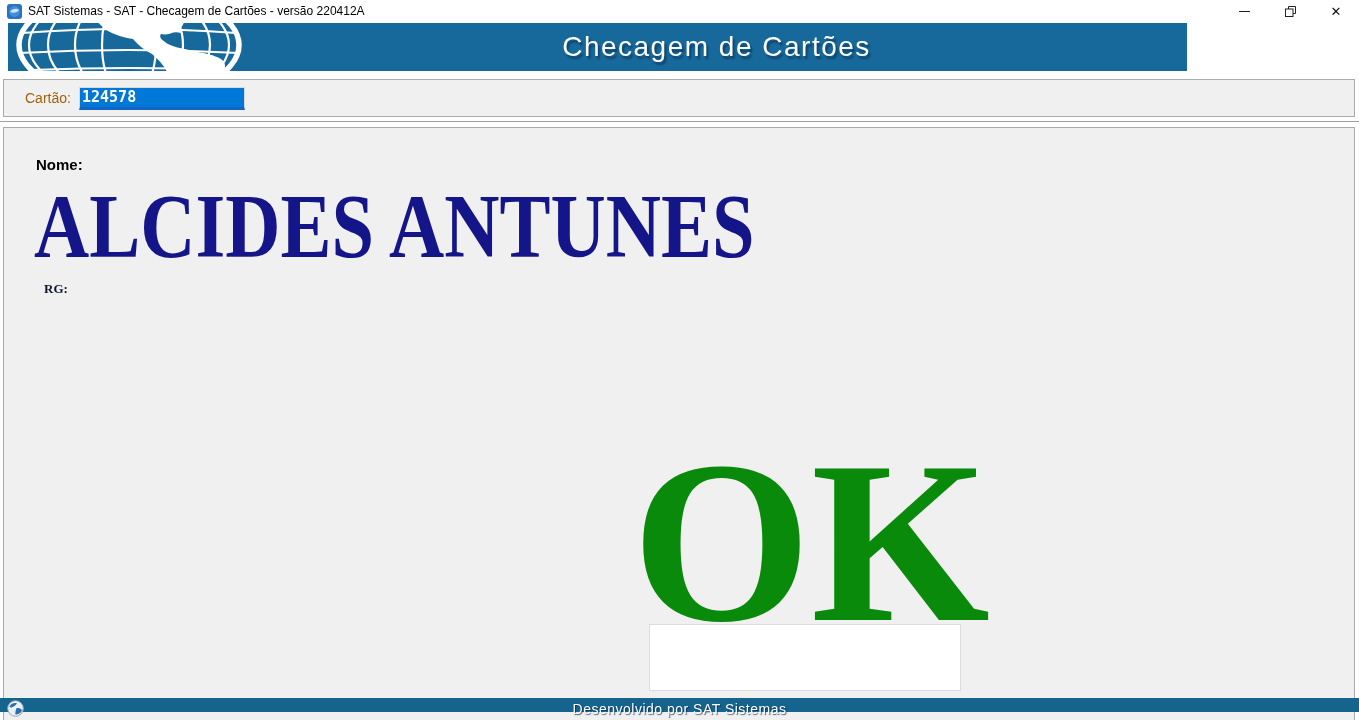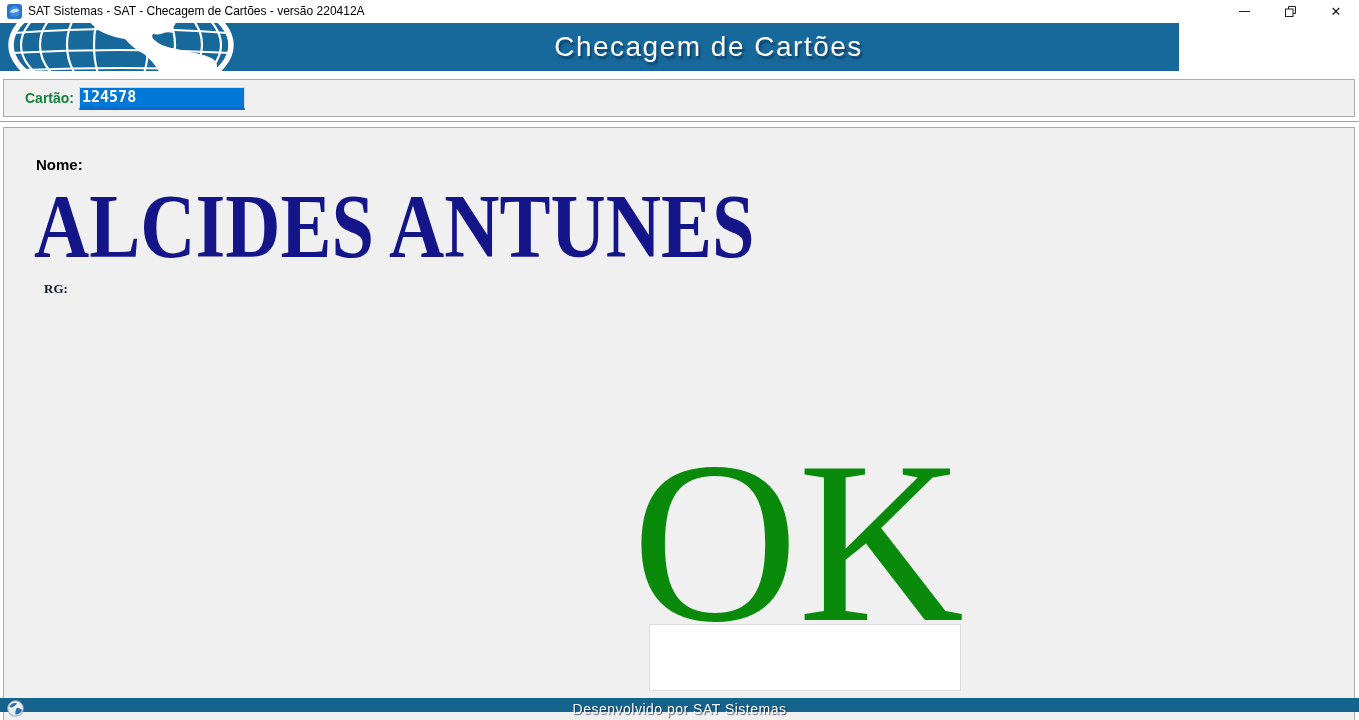--- a/index.html
+++ b/index.html
@@ -10,32 +10,32 @@
   .titlebar { position:absolute; left:0; top:0; width:1359px; height:23px; background:#ffffff;border-radius:9px; }
   .app-icon { position:absolute; left:7px; top:4px; }
   .window-title { position:absolute; left:28px; top:0; height:23px; line-height:23px;
                   font-size:12px; color:#000; white-space:nowrap; }
   .win-controls { position:absolute; right:0; top:0; height:23px; display:flex; }
   .wc-btn { width:46px; height:23px; display:flex; align-items:center; justify-content:center; cursor:default; }
   .min-glyph { display:block; width:11px; height:1px; background:#222; }
   .close-glyph { font-size:13px; color:#111; line-height:1; }
 
   
-  .band { position:absolute; left:0; top:23px; width:1179px; height:48px; background:var(--band,#17699B);text-align:center; }
+  .band { position:absolute; left:8px; top:23px; width:1179px; height:48px; background:var(--band,#17699B);text-align:center; }
   .globe { position:absolute; left:4px; top:0; }
   .band-title { position:absolute; left:238px; right:0; top:0; height:48px;
                 display:flex; align-items:center; justify-content:center;
                 font-size:28px; letter-spacing:1.5px; color:#fff;
                 text-shadow:2px 3px 2px rgba(8,35,65,.55); white-space:nowrap; }
 
   
   .panel { position:absolute; background:var(--panel_bg,#F0F0F0); border:1px solid var(--panel_border,#ABABAB); }
   .card-panel { left:3px; top:79px; width:1352px; height:38px; }
   .card-label { position:absolute; left:21px; top:0; height:36px; line-height:36px;
-                font-size:14px; font-weight:bold; color:#15803d; }
+                font-size:14px; font-weight:normal; color:#a16207; }
   .card-input { position:absolute; left:75px; top:7px; width:166px; height:23px;
                 background:#fff; border:1px solid #D9D9D9;
                 border-bottom:3px solid var(--underline,#1464C8);
                 display:flex; align-items:stretch; overflow:hidden;flex-direction:column; }
   .card-selection { background:var(--selection,#0078D7); color:#fff;
                     font-family:"DejaVu Sans Mono", monospace; font-weight:bold; font-size:15px;
                     line-height:19px; padding:0 2px; }
   .text-caret { width:2px; background:var(--caret,#E2862F); }
 
   
@@ -43,21 +43,21 @@
                border-top:1px solid #A0A0A0; border-bottom:1px solid #fff; }
 
   
   .main-panel { left:3px; top:127px; width:1352px; height:717px; }
   .name-label { position:absolute; left:32px; top:28px; font-size:15px; font-weight:bold; color:#000; }
   .name-value { position:absolute; left:30px; top:54px; font-family:"Liberation Serif", serif;
                 font-weight:bold; font-size:90px; line-height:1; color:var(--name,#15158A);
                 transform:scaleX(.85); transform-origin:left top; white-space:nowrap; }
   .rg-label { position:absolute; left:40px; top:153px; font-size:13px; font-weight:bold; color:#0f172a;font-family:Liberation Serif, serif; }
   .status-ok { position:absolute; left:628px; top:300px; font-family:"Liberation Serif", serif;
-               font-weight:normal; font-size:230px; line-height:1; color:var(--status_ok,#0A8A0A);
+               font-weight:bold; font-size:230px; line-height:1; color:var(--status_ok,#0A8A0A);
                white-space:nowrap; }
   .message-box { position:absolute; left:645px; top:496px; width:312px; height:67px;
                  background:#fff; border:1px solid #DCDCDC; }
 
   
   .footer-bar { position:absolute; left:0; top:698px; width:1359px; height:14px;
                 background:var(--footer,#15648E); }
   .footer-globe { position:absolute; left:7px; top:2px; }
   .footer-text { position:absolute; left:0; right:0; top:0; height:22px;
                  display:flex; align-items:center; justify-content:center;

